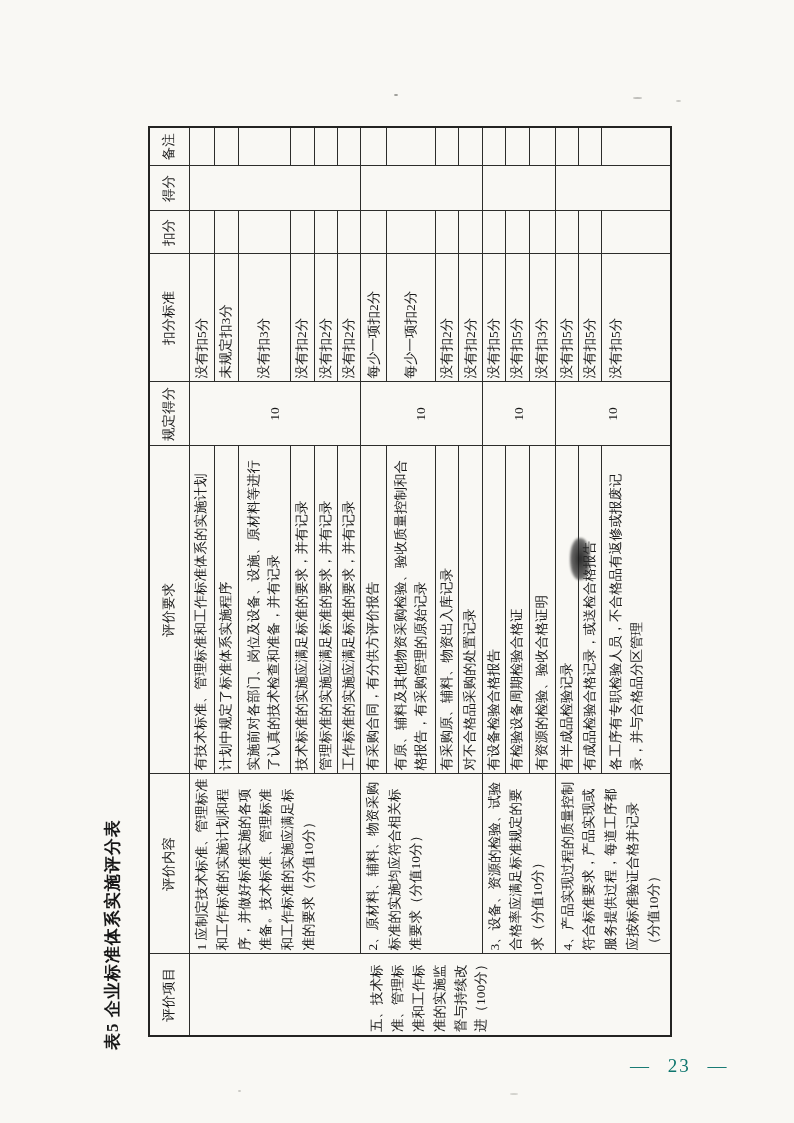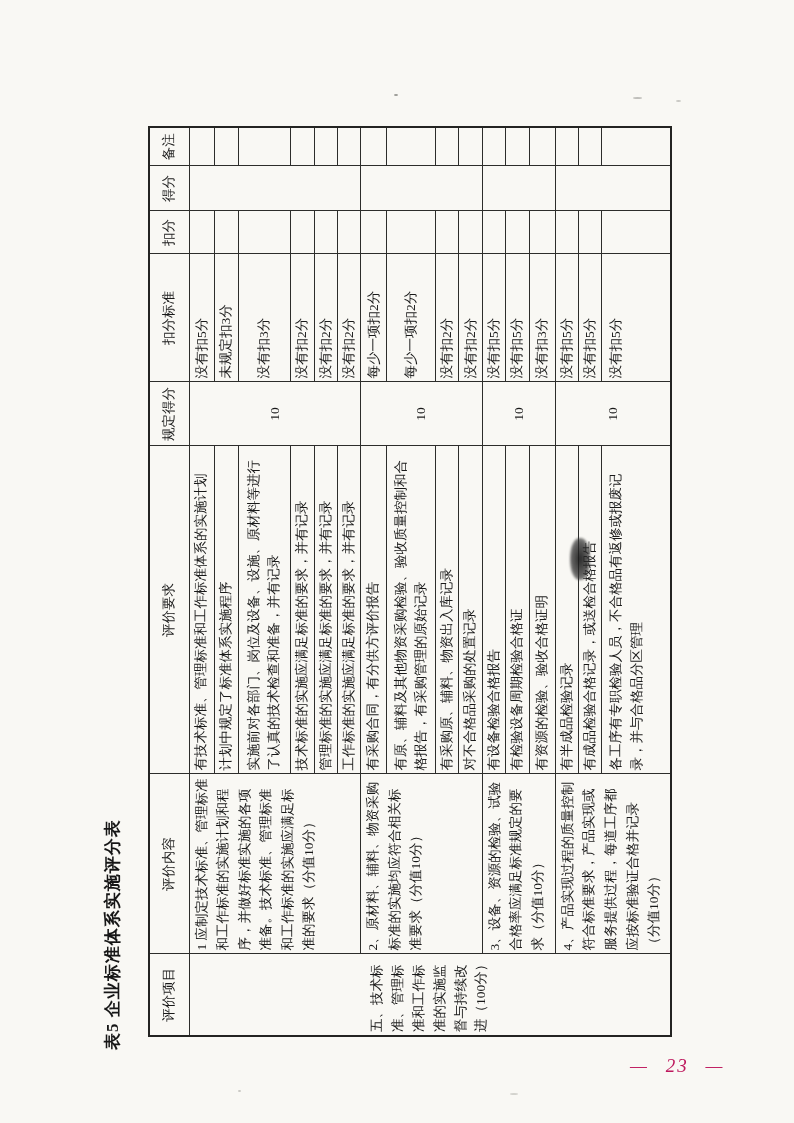--- a/index.html
+++ b/index.html
@@ -20,21 +20,21 @@
   td.c-cont{vertical-align:top;text-align:left;padding:3px 4px;font-size:14px;line-height:1.6;}
   td.c-req{vertical-align:middle;text-align:left;line-height:1.5;}
   td.c-score{vertical-align:middle;text-align:center;font-size:15px;
              font-family:"Liberation Serif","DejaVu Serif",serif;}
   td.c-ded{vertical-align:middle;text-align:left;line-height:1.45;}
   td.c-empty{background:transparent;}
   .smudge{position:absolute;left:470px;top:467px;width:42px;height:20px;
           background:radial-gradient(ellipse at 50% 50%, rgba(25,25,25,.92) 0%, rgba(45,45,45,.75) 55%, rgba(90,90,90,.25) 100%);
           border-radius:45%;filter:blur(1.2px);}
   .page-number{position:absolute;left:630px;top:1055px;font-size:19px;letter-spacing:2px;
-               word-spacing:10px;color:#be185d;font-style:italic;}
+               word-spacing:10px;color:#0f766e;}
   .speck{position:absolute;background:#9a9a94;border-radius:50%;}
   .sp1{left:394px;top:94px;width:4px;height:2px;}
   .sp2{left:633px;top:97px;width:9px;height:2px;opacity:.6;}
   .sp3{left:676px;top:100px;width:5px;height:2px;opacity:.5;}
   .sp4{left:238px;top:1090px;width:3px;height:2px;opacity:.5;}
   .sp5{left:510px;top:1093px;width:8px;height:2px;opacity:.4;}
 </style>
 </head>
 <body>
 

